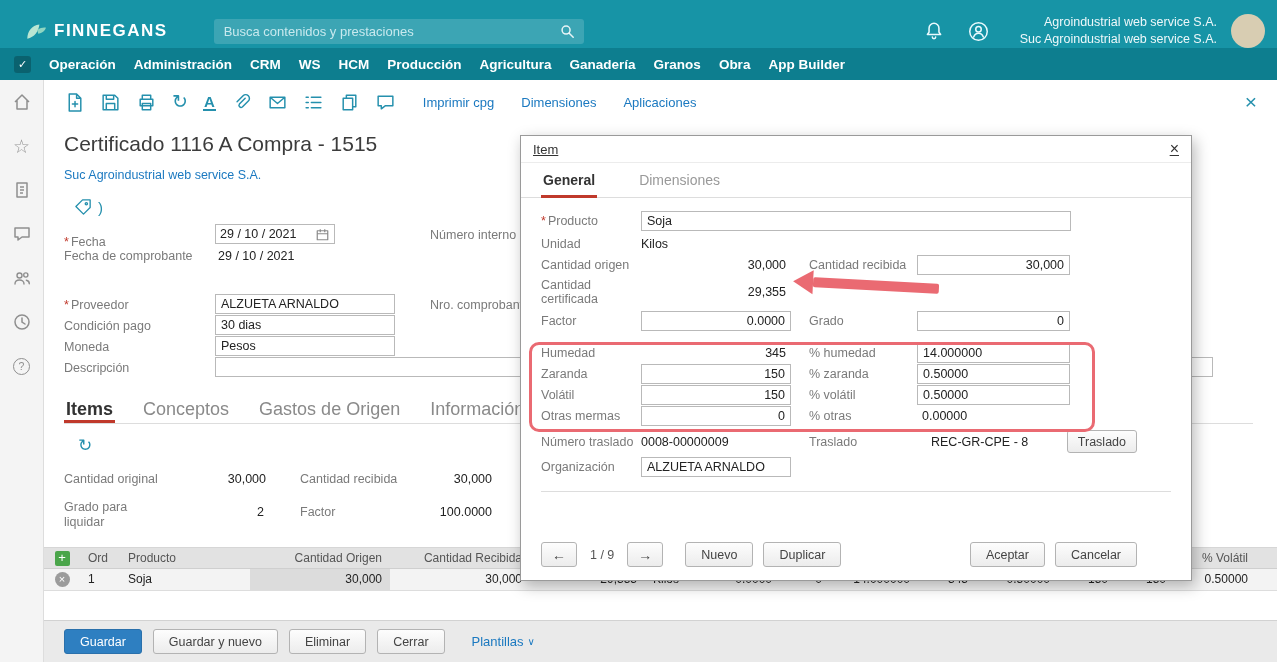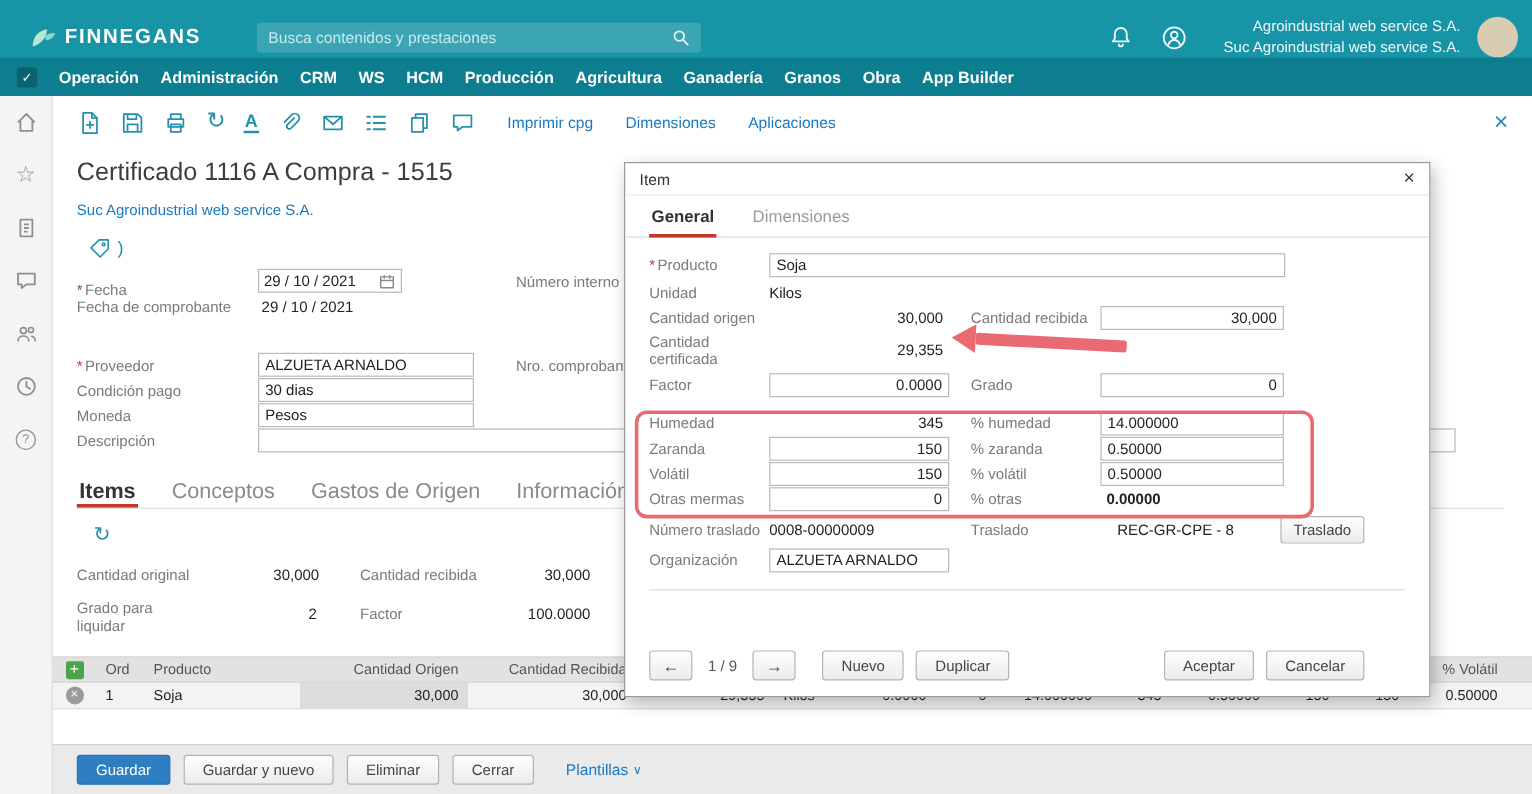--- a/index.html
+++ b/index.html
@@ -78,23 +78,23 @@
     display:flex; align-items:center; gap:11px; padding-left:20px; }
   .btn { height:25px; padding:0 15px; border:1px solid #b3b3b3; border-radius:3px; background:linear-gradient(#fdfdfd,#ececec);
     font-size:12.5px; color:#444; font-family:inherit; cursor:pointer; white-space:nowrap; }
   .btn-primary { background:#2e7fc1; border-color:#2a70ab; color:#fff; }
   .plink { color:#1b79c0; font-size:13px; cursor:pointer; margin-left:16px; display:flex; align-items:center; gap:4px; }
   .chev { font-size:10px; }
 
   
   .modal { position:absolute; left:520px; top:135px; width:672px; height:446px; background:#fff; border:1px solid #9a9a9a;
     box-shadow:3px 5px 14px rgba(0,0,0,0.28); z-index:20; }
-  .mtitle { height:27px; display:flex; align-items:center; padding:0 12px; font-size:13px; color:#333; border-bottom:1px solid #ececec; }
+  .mtitle { height:27px; display:flex; align-items:center; padding:0 12px; font-size:13px; color:#333; border-bottom:1px solid #ececec;text-decoration:underline; }
   .mclose { margin-left:auto; font-size:16px; color:#333; cursor:pointer; line-height:14px; }
-  .mtabs { padding:0 20px; border-bottom:1px solid #ddd; display:flex; gap:28px; }
+  .mtabs { padding:0 20px; border-bottom:1px solid #ddd; display:flex; gap:40px; }
   .mtab { font-size:14px; color:#999; cursor:pointer; padding:9px 2px 7px; }
   .mtab.active { color:#333; font-weight:bold; border-bottom:3px solid #c0392b; margin-bottom:-1px; }
   .mbody { padding:13px 20px 0; font-size:12.5px; }
   .mrow { display:flex; align-items:center; }
   .mb1 { margin-bottom:1px; } .mb2 { margin-bottom:2px; } .mb4 { margin-bottom:4px; } .mb6 { margin-bottom:6px; }
   .mlab { width:100px; flex:none; color:#7a7a7a; line-height:14px; }
   .mlab2 { width:108px; flex:none; margin-left:18px; color:#7a7a7a; line-height:14px; }
   .mnum { width:150px; flex:none; text-align:right; padding-right:5px; color:#222; }
   .mtext { color:#222; }
   .w150 { width:150px; flex:none; }
@@ -410,21 +410,21 @@
       <div class="mrow mb1">
         <span class="mlab">Volátil</span>
         <input class="fld f1 num" value="150" style="">
         <span class="mlab2">% volátil</span>
         <input class="fld f2" value="0.50000" style="">
       </div>
       <div class="mrow mb4">
         <span class="mlab">Otras mermas</span>
         <input class="fld f1 num" value="0" style="">
         <span class="mlab2">% otras</span>
-        <span class="mtext" style="padding-left:5px;font-weight:bold;">0.00000</span>
+        <span class="mtext" style="padding-left:5px;">0.00000</span>
       </div>
       <div class="mrow mb4">
         <span class="mlab">Número traslado</span>
         <span class="mtext w150">0008-00000009</span>
         <span class="mlab2">Traslado</span>
         <span class="mtext" style="padding-left:14px;">REC-GR-CPE - 8</span>
         <button class="btn" style="margin-left:auto;margin-right:34px;height:23px;padding:0 10px;">Traslado</button>
       </div>
       <div class="mrow">
         <span class="mlab">Organización</span>

